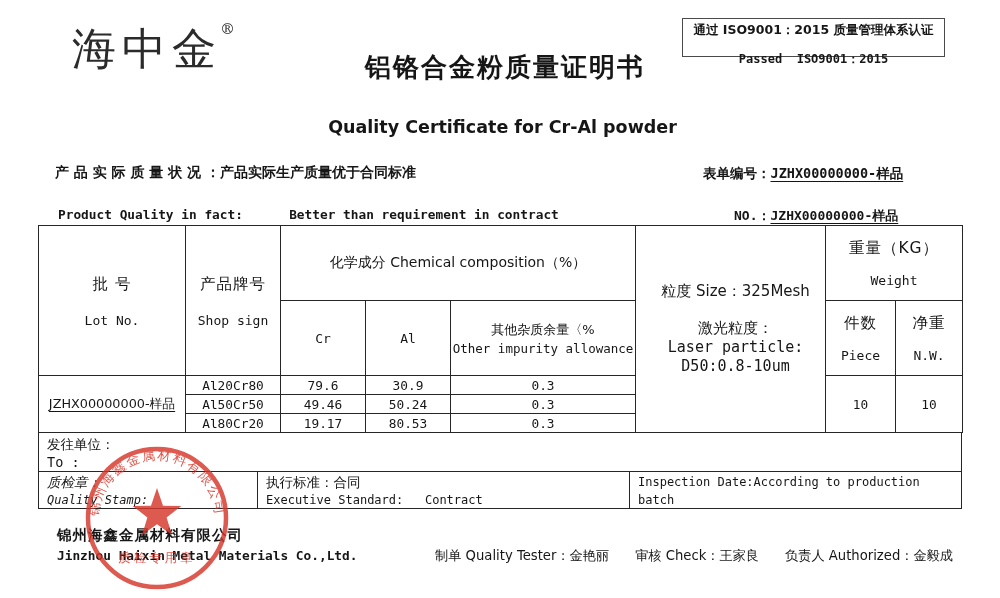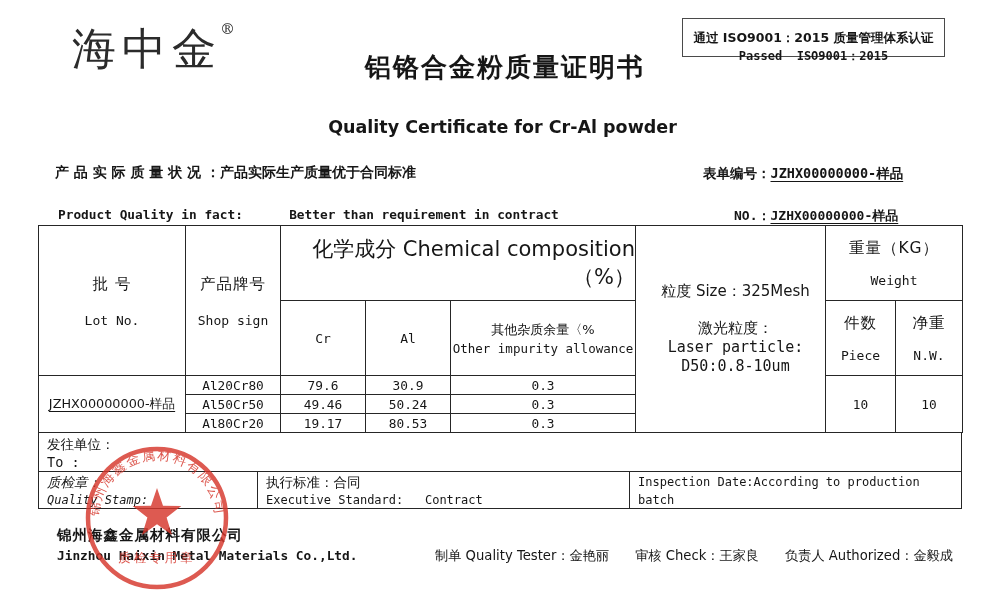--- a/index.html
+++ b/index.html
@@ -8,43 +8,43 @@
          font-family:"DejaVu Sans", sans-serif; }
   .mono { font-family:"DejaVu Sans Mono", "Liberation Mono", monospace; }
   .pre  { white-space:pre; }
   .u    { text-decoration:underline; text-underline-offset:3px; }
 
   
   .logo { position:absolute; left:72px; top:20px; font-family:"DejaVu Serif","Liberation Serif",serif;
           font-size:44px; letter-spacing:6px; color:#2b2b2b; }
   .logo sup { font-size:15px; letter-spacing:0; position:relative; top:-14px; left:-2px; }
   .iso-box { position:absolute; left:682px; top:18px; width:263px; height:39px;
-             border:1px solid #4a4a4a; text-align:center; padding-top:11px; }
+             border:1px solid #4a4a4a; text-align:center; padding-top:3px; }
   .iso-line1 { font-size:12.5px; font-weight:700; }
-  .iso-line2 { font-size:12px; font-weight:700; margin-top:1px; }
+  .iso-line2 { font-size:12px; font-weight:700; margin-top:12px; }
   .title-cn { position:absolute; left:0; top:50px; width:1010px; text-align:center;
               font-size:26px; font-weight:700; letter-spacing:2px; }
   .title-en { position:absolute; left:0; top:117px; width:1005px; text-align:center;
               font-size:17.5px; font-weight:700; }
 
   
   .info1-left  { position:absolute; left:55px;  top:164px; font-size:14px; font-weight:700; }
   .info1-right { position:absolute; left:703px; top:165px; font-size:13.5px; font-weight:700; }
   .info2-left  { position:absolute; left:58px;  top:207px; font-size:12.8px; font-weight:700; }
   .info2-right { position:absolute; left:734px; top:207px; font-size:13px;  font-weight:700; }
 
   
   .cert-table { position:absolute; left:38px; top:225px; width:924px; }
   table { border-collapse:collapse; width:100%; table-layout:fixed; }
   td { border:1px solid #262626; text-align:center; vertical-align:middle; padding:0;
        font-size:13px; }
   .h-cn { font-size:15.5px; letter-spacing:1px; }
   .h-en { font-size:13px; margin-top:18px; }
   .h-en-sm { font-size:13px; margin-top:14px; }
-  .chem-title { font-size:21px;text-align:right; }
+  .chem-title { font-size:14px; }
   .imp-cn { font-size:13px; }
   .imp-en { font-size:12.5px; margin-top:2px; }
   .size-cell { text-align:center; padding-left:10px; font-size:15px; }
   .size-cell .gap { height:18px; }
   .size-cell div { line-height:19px; }
   .data-val { font-size:12.8px; }
   .lot-val { font-size:12.8px; }
   tr.hr1 { height:75px; } tr.hr2 { height:75px; }
   tr.dr  { height:19px; }
 

